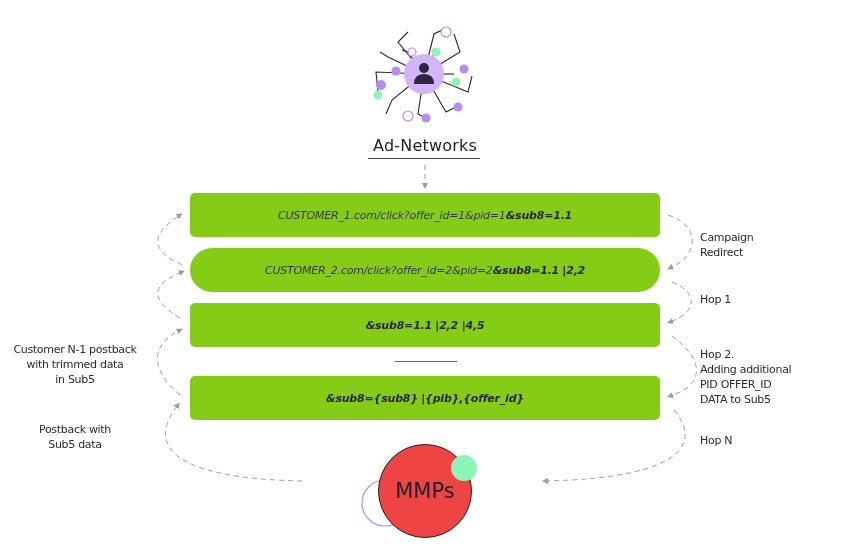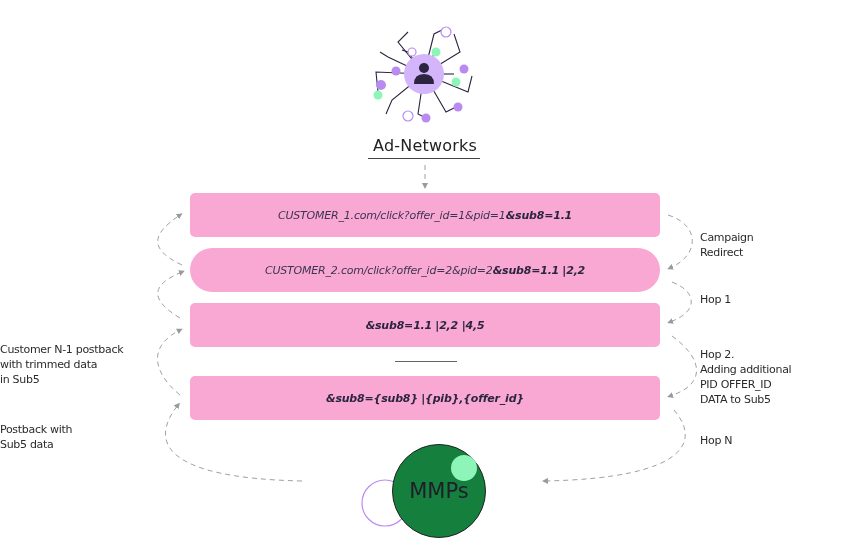--- a/index.html
+++ b/index.html
@@ -5,31 +5,31 @@
   html, body { margin: 0; padding: 0; background: #ffffff; }
   body { width: 852px; height: 559px; position: relative; overflow: hidden;
          font-family: "Liberation Sans", sans-serif; color: #1f1d2b; }
   .abs { position: absolute; }
   svg.overlay { position: absolute; left: 0; top: 0; width: 852px; height: 559px; }
   .title { left: 340px; top: 136px; width: 170px; text-align: center;
            font-size: 16px; color: #222; letter-spacing: 0.2px;
            font-family: "DejaVu Sans", sans-serif; }
   .title-underline { left: 368px; top: 158px; width: 112px; height: 1px; background: #444; }
   .box { position: absolute; left: 190px; width: 470px; height: 44px;
-         background: #f9a8d4; border-radius: 5px;
+         background: #84cc16; border-radius: 5px;
          display: flex; align-items: center; justify-content: center;
          font-size: 11px; font-style: italic; color: #3a3550;
          font-family: "DejaVu Sans", sans-serif; letter-spacing: -0.2px; }
   .box b { font-weight: bold; color: #2b2540; }
   .sep { left: 395px; top: 361px; width: 62px; height: 1px; background: #666; }
   .label { position: absolute; font-size: 11px; color: #2a2a2a; line-height: 15px;
            font-family: "DejaVu Sans", sans-serif; letter-spacing: -0.3px; }
-  .label.right { text-align: left; }
-  .mmps { left: 392px; top: 444px; width: 92px; height: 92px; border: 1.3px solid #222;
-          border-radius: 50%; background: #15803d; display: flex; align-items: center;
+  .label.right { text-align: center; }
+  .mmps { left: 378px; top: 444px; width: 92px; height: 92px; border: 1.3px solid #222;
+          border-radius: 50%; background: #ef4444; display: flex; align-items: center;
           justify-content: center; font-size: 21px; color: #1f1d2b;
           font-family: "DejaVu Sans", sans-serif; }
 </style>
 </head>
 <body>
 
 <svg class="overlay" viewBox="0 0 852 559">
   <defs>
     <marker id="ah" markerWidth="6" markerHeight="6" refX="3" refY="3" orient="auto">
       <path d="M0,0 L6,3 L0,6 z" fill="#9a9a9a"></path>

